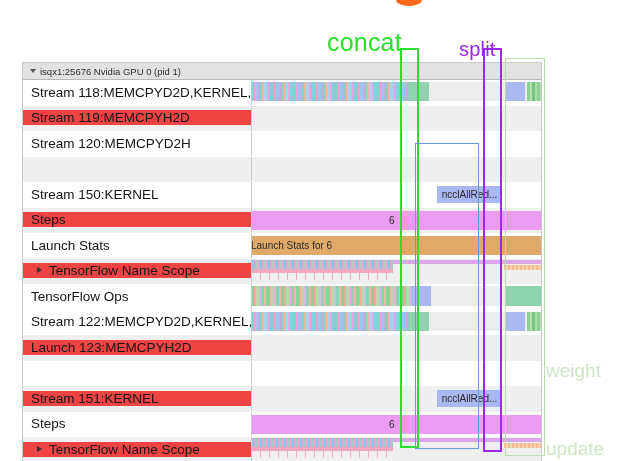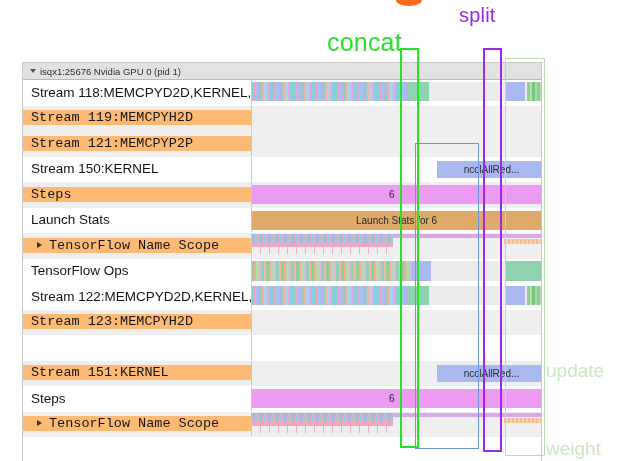--- a/index.html
+++ b/index.html
@@ -6,21 +6,21 @@
   body{
     width:622px;height:461px;overflow:hidden;background:#ffffff;
     font-family:"Liberation Sans", sans-serif;
     -webkit-font-smoothing:antialiased;
   }
   #root{position:relative;width:622px;height:461px;}
 
   
   .anno{position:absolute;font-family:"Liberation Sans",sans-serif;white-space:pre;}
   #anno-concat{left:327px;top:28px;font-size:25px;color:#2ae02a;letter-spacing:.2px;}
-  #anno-split {left:459px;top:4px;font-size:20px;color:#9b28ea;letter-spacing:.2px;}
+  #anno-split {left:459px;top:38px;font-size:20px;color:#9b28ea;letter-spacing:.2px;}
   #anno-nccl  {left:428px;top:104px;font-size:19px;color:#5a86d8;letter-spacing:.2px;}
   #anno-weight{left:546px;top:306px;font-size:19px;color:#cfe6c4;line-height:26px;}
   #orange-blob{position:absolute;left:396px;top:-6px;width:26px;height:12px;
      background:#ff6a1a;border-radius:50%;}
 
   
   #panel{position:absolute;left:22px;top:62px;width:518px;height:413px;
      background:#ffffff;border:1px solid #c9c9c9;border-bottom:none;overflow:hidden;}
 
   .group-head{height:17px;background:#e2e2e2;border-bottom:1px solid #b8b8b8;
@@ -28,21 +28,21 @@
   .tri{width:0;height:0;border-left:4px solid #555;border-top:3.5px solid transparent;
      border-bottom:3.5px solid transparent;margin-right:5px;transform:rotate(90deg);}
   .group-head .ghtext{font-size:9.5px;color:#2e2e2e;white-space:nowrap;}
 
   .row{height:24.5px;display:flex;align-items:center;position:relative;
        border-bottom:1px solid transparent;}
   .row.alt{background:#efefef;}
   .row .lbl{width:228px;min-width:228px;box-sizing:border-box;padding-left:8px;
        font-size:13.5px;color:#151515;white-space:nowrap;overflow:hidden;
        background:#ffffff;position:relative;z-index:3;}
-  .row.alt .lbl{background:#fdba74;font-family:Liberation Mono, monospace;}
+  .row.alt .lbl{background:#ef4444;}
   .row .lbl.indent{padding-left:26px;}
   .row .lbl .caret{position:absolute;left:14px;top:50%;margin-top:-3.5px;
        width:0;height:0;border-left:5px solid #333;border-top:3.5px solid transparent;
        border-bottom:3.5px solid transparent;}
   .track{position:relative;flex:1;height:100%;overflow:hidden;}
   .sep{position:absolute;left:228px;top:0;bottom:0;width:1px;background:#c9c9c9;z-index:4;}
 
   
   .bar{position:absolute;top:3px;height:18px;}
   .denseA{background:
@@ -59,21 +59,21 @@
   .denseOps{background:
      repeating-linear-gradient(90deg,
        #8ccf98 0px,#8ccf98 3px,#f3a9a0 3px,#f3a9a0 5px,
        #b6d9a8 5px,#b6d9a8 8px,#d8b9e2 8px,#d8b9e2 10px,
        #8fd0b6 10px,#8fd0b6 13px,#f0b7a4 13px,#f0b7a4 15px);}
   .denseScope{background:
      repeating-linear-gradient(90deg,
        #88c9e6 0px,#88c9e6 2px,#c9a6e0 2px,#c9a6e0 4px,
        #9ed0c0 4px,#9ed0c0 6px,#f0a6c8 6px,#f0a6c8 8px);}
   .mint{background:#8ed3ae;}
-  .periw{background:#a9b8ef;padding-left:44px;}
+  .periw{background:#a9b8ef;}
   .tan{background:#dfa96a;}
   .mag{background:#eb9bf2;}
   .greyband{background:#ececec;}
   .scope-sub{position:absolute;height:7px;background:
      repeating-linear-gradient(90deg,#f0b0c8 0px,#f0b0c8 1px,transparent 1px,transparent 9px);}
   .scope-pink{position:absolute;height:4px;background:#f0a6c0;}
   .scope-orange{position:absolute;height:5px;background:
      repeating-linear-gradient(90deg,#f3bb8e 0px,#f3bb8e 2px,#f7d3b2 2px,#f7d3b2 4px);}
   .barlabel{position:absolute;top:0;left:0;right:0;height:100%;
      display:flex;align-items:center;justify-content:center;
@@ -91,22 +91,22 @@
 <body>
 
 <div id="root">
 
   <div id="orange-blob"></div>
 
   <div class="anno" id="anno-concat">concat</div>
   <div class="anno" id="anno-split">split</div>
   <div class="anno" id="anno-nccl">nccl</div>
   <div class="anno" id="anno-weight">
+    <div>weight</div>
     <div>update</div>
-    <div>weight</div>
   </div>
 
   <div id="panel">
     <div id="rows-host">
         <div class="group-head">
           <span class="tri"></span>
           <span class="ghtext">isqx1:25676 Nvidia GPU 0 (pid 1)</span>
         </div>
         <div class="row">
           <div class="lbl"><span>Stream 118:MEMCPYD2D,KERNEL,ME</span></div>
@@ -118,22 +118,26 @@
             <div class="bar periw" style="left: 254px; width: 20px; top: 2px; height: 19px;"></div>
             <div class="bar greyband" style="left: 274px; width: 2px; top: 2px; height: 19px;"></div>
             <div class="bar denseGreen" style="left: 276px; width: 62px; top: 2px; height: 19px;"></div>
           </div>
         </div>
         <div class="row alt">
           <div class="lbl"><span>Stream 119:MEMCPYH2D</span></div>
           <div class="sep"></div>
           <div class="track"></div>
         </div>
-        <div class="row alt">
-          <div class="lbl"><span>Stream 121:MEMCPYP2P</span></div>
+        <div class="row">
+          <div class="lbl"><span>Stream 120:MEMCPYD2H</span></div>
+          <div class="sep"></div>
+          <div class="track"></div>
+        </div>
+        <div class="row alt">
           <div class="sep"></div>
           <div class="track"></div>
         </div>
         <div class="row">
           <div class="lbl"><span>Stream 150:KERNEL</span></div>
           <div class="sep"></div>
           <div class="track">
             <div class="bar periw" style="left: 186px; width: 65px; top: 4px; height: 17px;">
               <div class="barlabel">ncclAllRed...</div>
             </div>
@@ -146,21 +150,21 @@
             <div class="bar mag" style="left: 0px; width: 308px; top: 3px; height: 19px;">
               <div class="barlabel" style="justify-content: flex-start; padding-left: 138px;">6</div>
             </div>
           </div>
         </div>
         <div class="row">
           <div class="lbl"><span>Launch Stats</span></div>
           <div class="sep"></div>
           <div class="track">
             <div class="bar tan" style="left: 0px; width: 308px; top: 3px; height: 19px;">
-              <div class="barlabel" style="justify-content: flex-start; padding-left: 105px;">Launch Stats for 6</div>
+              <div class="barlabel" style="justify-content: flex-start; ">Launch Stats for 6</div>
             </div>
           </div>
         </div>
         <div class="row alt">
           <div class="lbl indent"><span class="caret"></span><span>TensorFlow Name Scope</span></div>
           <div class="sep"></div>
           <div class="track">
             <div class="bar denseScope" style="left: 0px; width: 142px; top: 1px; height: 9px;"></div>
             <div class="scope-pink" style="left: 0px; width: 142px; top: 10px;"></div>
             <div class="scope-sub" style="left: 0px; width: 142px; top: 14px;"></div>
@@ -184,21 +188,21 @@
           <div class="track">
             <div class="bar denseA" style="left: 0px; width: 158px; top: 2px; height: 19px;"></div>
             <div class="bar mint" style="left: 158px; width: 20px; top: 2px; height: 19px;"></div>
             <div class="bar greyband" style="left: 178px; width: 76px; top: 2px; height: 19px;"></div>
             <div class="bar periw" style="left: 254px; width: 20px; top: 2px; height: 19px;"></div>
             <div class="bar greyband" style="left: 274px; width: 2px; top: 2px; height: 19px;"></div>
             <div class="bar denseGreen" style="left: 276px; width: 62px; top: 2px; height: 19px;"></div>
           </div>
         </div>
         <div class="row alt">
-          <div class="lbl"><span>Stream 123:MEMCPYH2D</span></div>
+          <div class="lbl"><span>Launch 123:MEMCPYH2D</span></div>
           <div class="sep"></div>
           <div class="track"></div>
         </div>
         <div class="row">
           <div class="sep"></div>
           <div class="track"></div>
         </div>
         <div class="row alt">
           <div class="lbl"><span>Stream 151:KERNEL</span></div>
           <div class="sep"></div>

